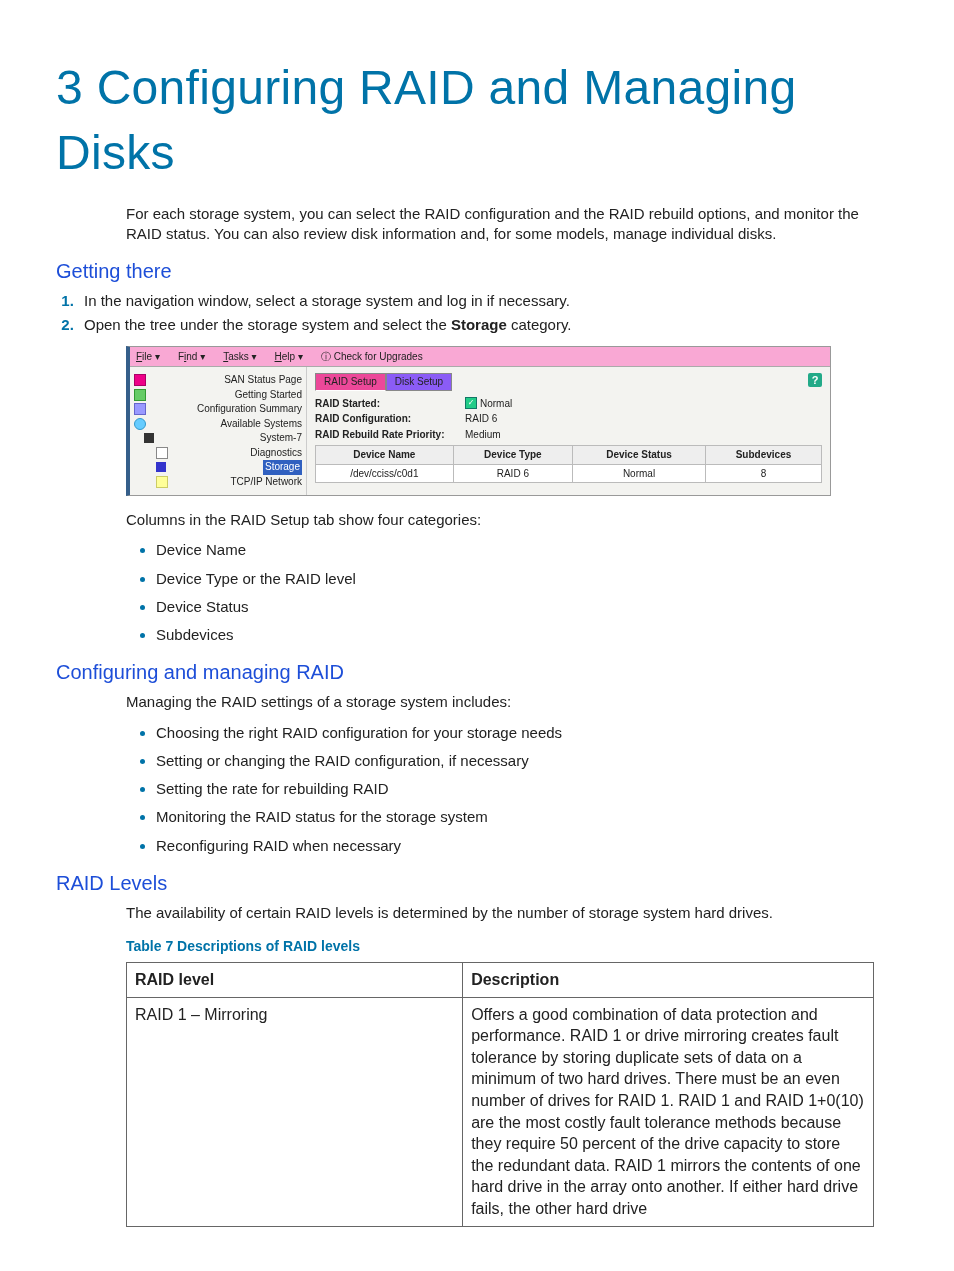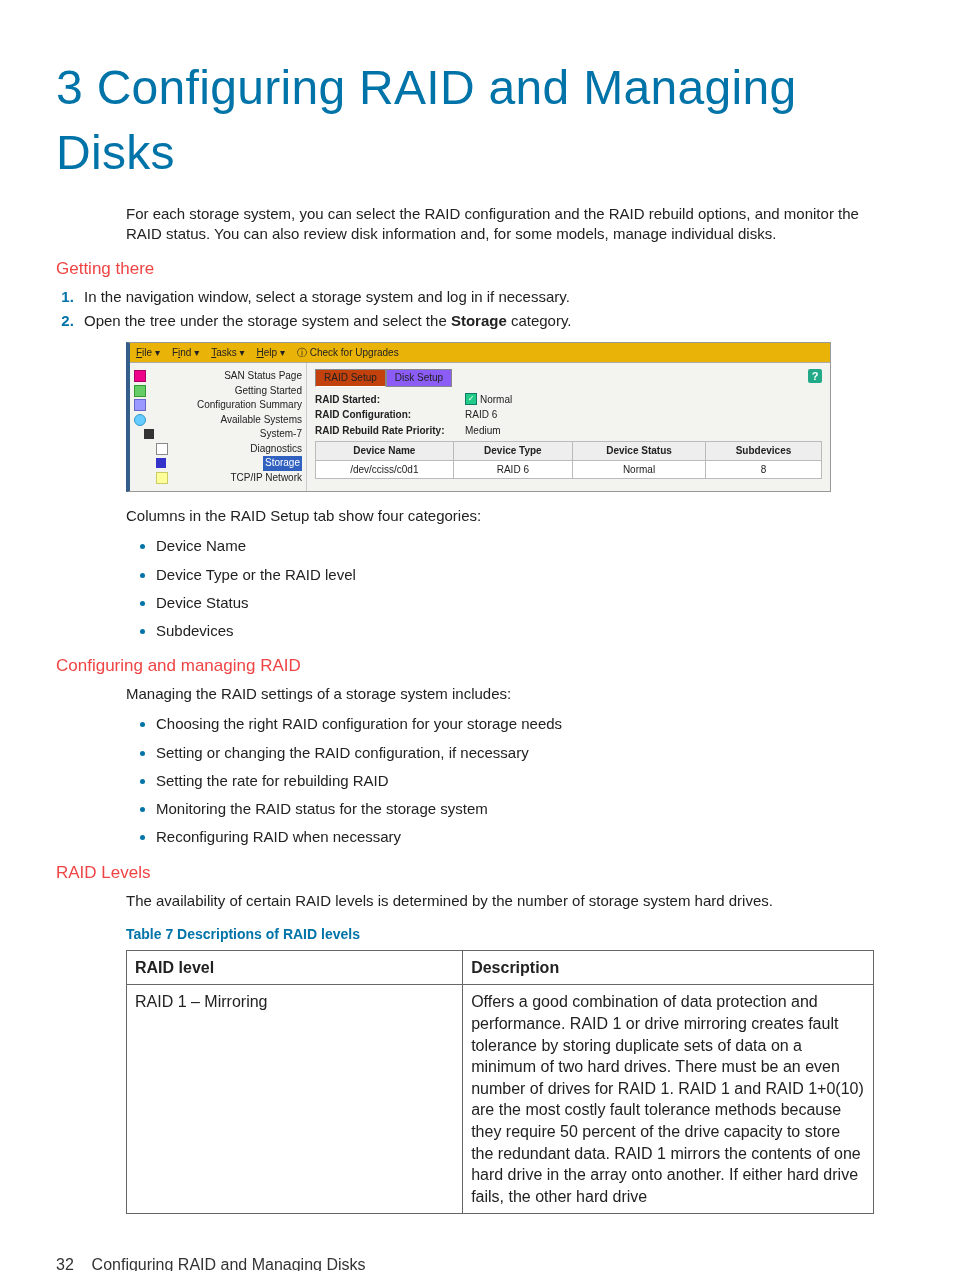--- a/index.html
+++ b/index.html
@@ -18,22 +18,22 @@
     font-size: 48px;
     color: #0073a8;
     margin: 0 0 18px 0;
     letter-spacing: 0.3px;
   }
   .indent { margin-left: 70px; }
   p { margin: 4px 0 10px 0; }
   h2.section {
     font-family: "Segoe UI Light", "Arial Narrow", Arial, sans-serif;
     font-weight: 300;
-    font-size: 17px;
-    color: #ef4444;
+    font-size: 20px;
+    color: #1d4ed8;
     margin: 14px 0 6px 0;
   }
   ol.steps { margin: 6px 0 10px 0; padding-left: 22px; }
   ol.steps li { padding-left: 6px; margin-bottom: 4px; }
   ol.steps li::marker { font-weight: bold; color: #0073a8; }
   ul.bullets { margin: 4px 0 10px 0; padding-left: 30px; }
   ul.bullets li { margin-bottom: 8px; }
   ul.bullets li::marker { color: #0073a8; }
   .fig-caption, .tbl-caption {
     font-weight: bold;
@@ -50,24 +50,24 @@
     border-left: 4px solid #355f8a;
     background: #f3f3f0;
     font-family: Tahoma, Arial, sans-serif;
     font-size: 10px;
     color: #222;
     padding: 0;
     width: 700px;
   }
   .shot-menu {
     display: flex;
-    gap: 12px;
+    gap: 18px;
     padding: 3px 6px;
     border-bottom: 1px solid #aaa;
-    background: #eab308;
+    background: #f9a8d4;
     align-items: center;
   }
   .shot-menu span { white-space: nowrap; }
   .u { text-decoration: underline; }
   .shot-body { display: flex; }
   .shot-tree {
     width: 168px;
     padding: 6px 4px;
     border-right: 1px solid #ccc;
     line-height: 1.45;
@@ -85,21 +85,21 @@
   .ico-net { background:#ff9; border:1px solid #cc6; }
   .ico-sto { background:#33c; }
   .sel { background:#3060c0; color:#fff; padding:0 2px; }
 
   .shot-main { flex:1; padding: 6px 8px; }
   .tabbar { display:flex; gap:0; margin-bottom:6px; }
   .tab {
     border:1px solid #888; padding:1px 8px; background:#8b5cf6;
     font-size:10px;
   }
-  .tab.active { background:#c2410c; border-bottom:1px solid #fff;text-align:right; }
+  .tab.active { background:#ec4899; border-bottom:1px solid #fff;text-align:right; }
   .kv-row { display:flex; align-items:center; margin:2px 0; }
   .kv-row .k { width:150px; font-weight:bold; }
   .chk { display:inline-block; width:10px; height:10px; background:#2c8; border:1px solid #176; margin-right:3px; color:#fff; font-size:8px; line-height:10px; text-align:center; }
   .help { float:right; width:14px; height:14px; background:#2a8; color:#fff; font-weight:bold; text-align:center; line-height:14px; border-radius:2px; font-size:11px; }
   .grid {
     margin-top:4px;
     width:100%;
     border-collapse:collapse;
     font-size:10px;
     background:#fff;

